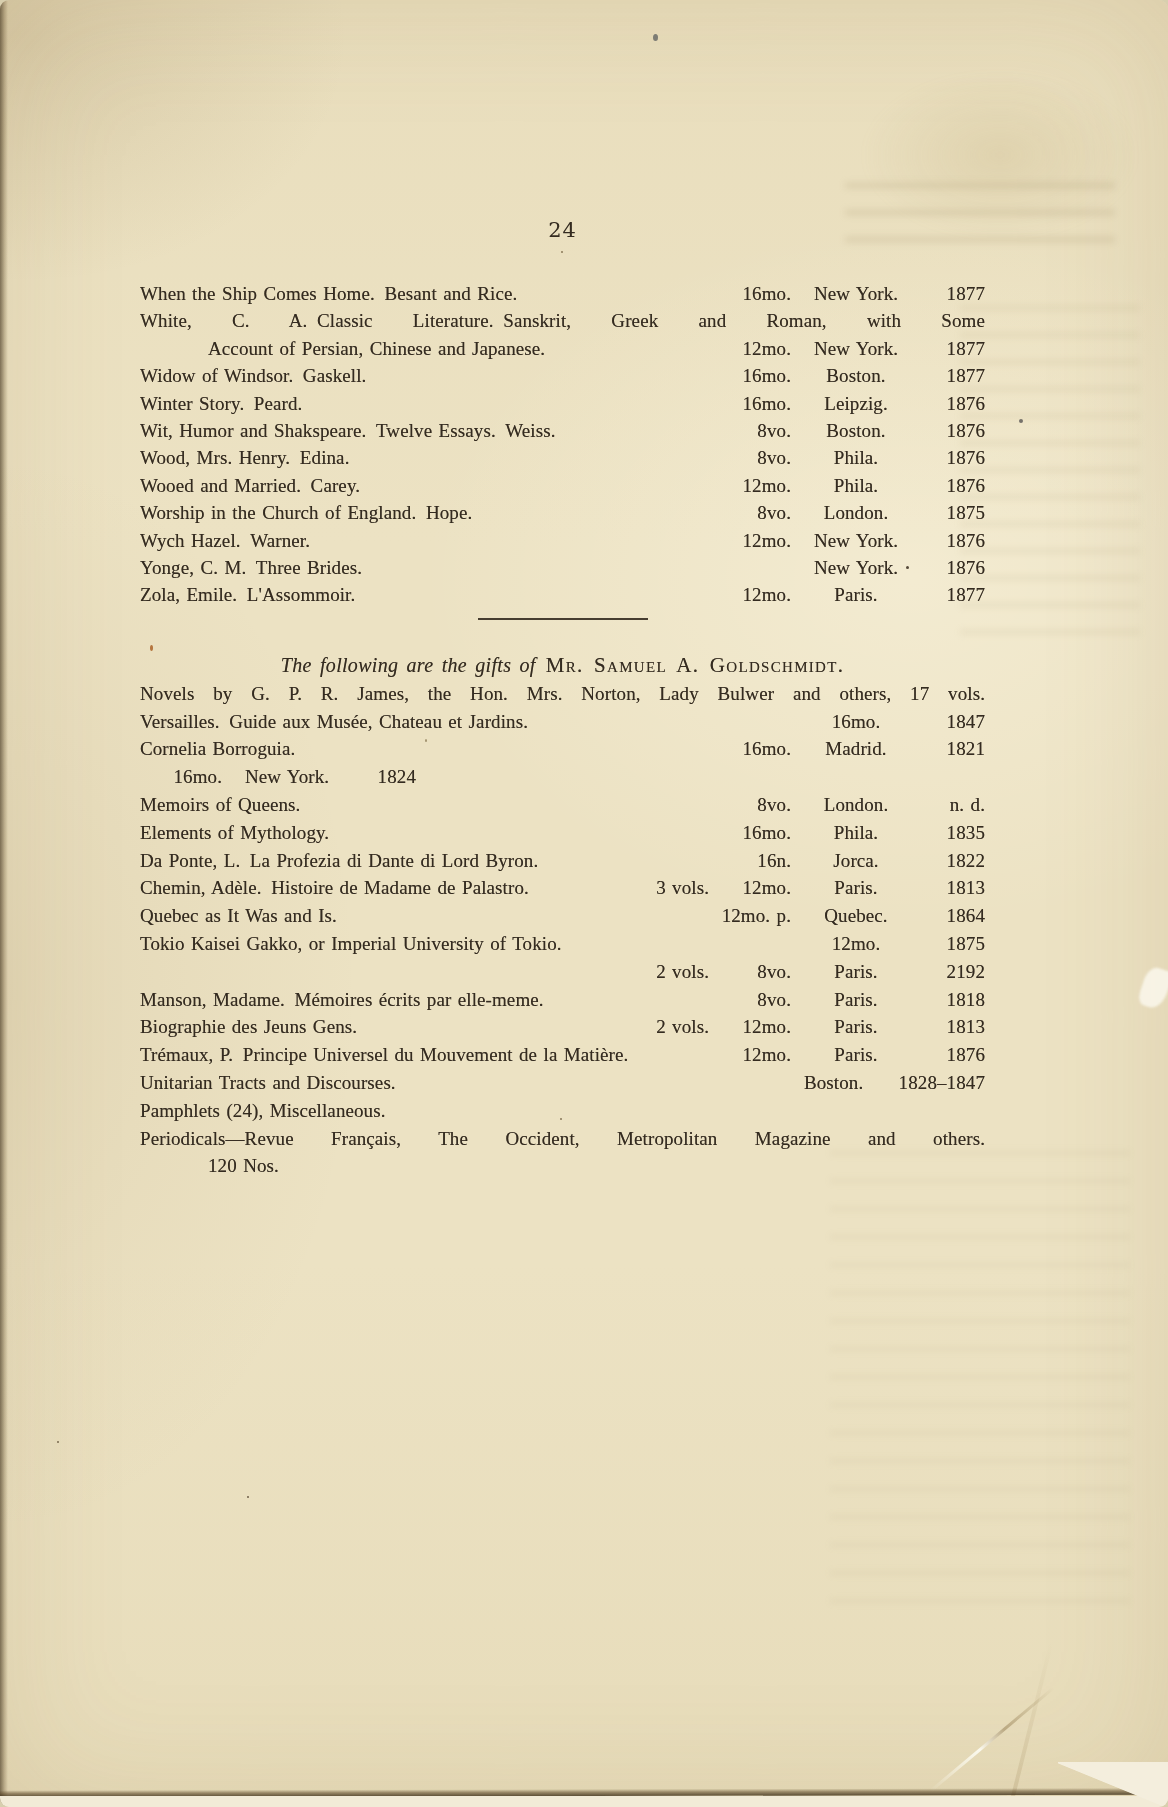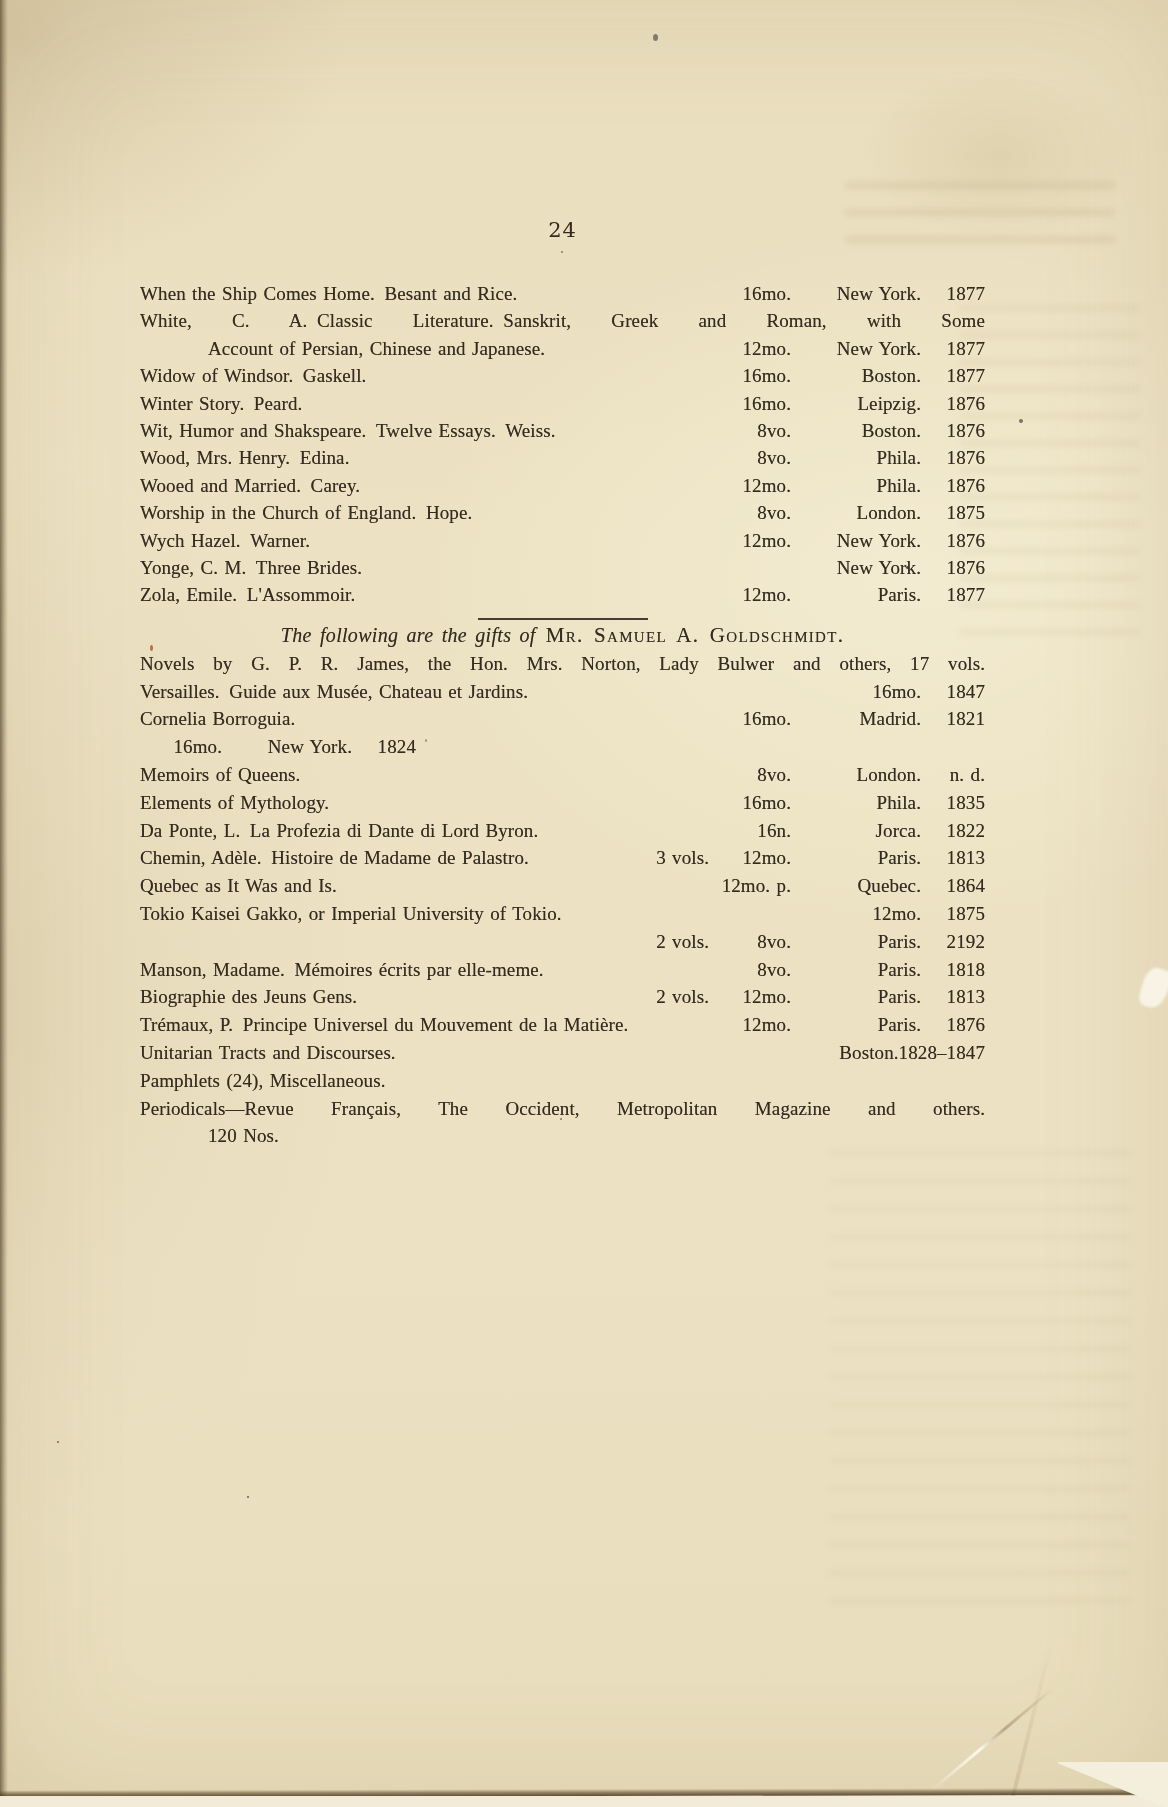--- a/index.html
+++ b/index.html
@@ -10,20 +10,21 @@
   }
   #paper{
     position:relative;width:1168px;height:1807px;overflow:hidden;
     background:
       radial-gradient(ellipse 700px 500px at 78% 32%, rgba(255,250,232,.38), rgba(255,250,232,0) 70%),
       radial-gradient(ellipse 500px 380px at 2% 2%, rgba(135,108,62,.16), rgba(135,108,62,0) 65%),
       radial-gradient(ellipse 600px 900px at 0% 55%, rgba(150,122,72,.10), rgba(150,122,72,0) 60%),
       linear-gradient(180deg,#e9debd 0%,#ece2c3 30%,#ece2c3 70%,#e7dcba 100%);
     box-shadow: inset 0 0 130px rgba(140,110,60,.16);
     color:#342b20;
+    border-radius:9px;
   }
   
   .edge-left{position:absolute;left:0;top:0;bottom:0;width:8px;
     background:linear-gradient(90deg,rgba(62,48,26,.62),rgba(92,72,40,.28) 55%,rgba(92,72,40,0));}
   .edge-bottom-line{position:absolute;left:0;top:1789px;width:1168px;height:7px;
     background:linear-gradient(180deg,rgba(95,74,42,0),rgba(95,74,42,.55) 45%,rgba(58,44,22,.8));
     transform:rotate(-.12deg);}
   .edge-bottom-light{position:absolute;left:0;top:1796px;width:1168px;height:12px;background:#f2ebd7;}
   .corner-wedge{position:absolute;right:0;top:1762px;width:110px;height:45px;
     background:linear-gradient(to top right, rgba(246,241,225,0) 48%, #f4eedd 49%);}
@@ -62,25 +63,25 @@
   #block1{margin-top:280px;}
   #block1 .row{line-height:27.4px;}
   #block2 .row{line-height:27.8px;}
   .row{display:flex;align-items:baseline;white-space:nowrap;font-size:19px;word-spacing:1.5px;letter-spacing:.1px;}
   .row .t{flex:1 1 auto;min-width:0;text-shadow:0 0 .4px rgba(52,43,32,.55);}
   .row .t.indent{padding-left:68px;}
   .row.justify .t{text-align:justify;text-align-last:justify;}
   .cell{flex:0 0 auto;text-align:right;text-shadow:0 0 .4px rgba(52,43,32,.55);}
   .cell.extra{min-width:70px;}
   .cell.size{min-width:82px;}
-  .cell.place{min-width:130px;}
+  .cell.place{min-width:130px;text-align:center;}
   .cell.year{min-width:64px;}
   #divider{width:170px;height:0;border-top:2px solid #463d30;margin:9px auto 0 auto;}
   #heading{
-    height:30px;line-height:30px;margin-top:0;text-align:center;white-space:nowrap;
+    height:30px;line-height:30px;margin-top:30px;text-align:center;white-space:nowrap;
     text-shadow:0 0 .4px rgba(52,43,32,.5);
   }
   #heading .lead{font-style:italic;font-size:20px;word-spacing:3px;letter-spacing:.3px;}
   #heading .name{font-variant-caps:small-caps;font-variant:small-caps;font-size:21px;letter-spacing:1.3px;word-spacing:4px;padding-left:6px;}
 </style>
 </head>
 <body>
 
 <div id="paper">
 

